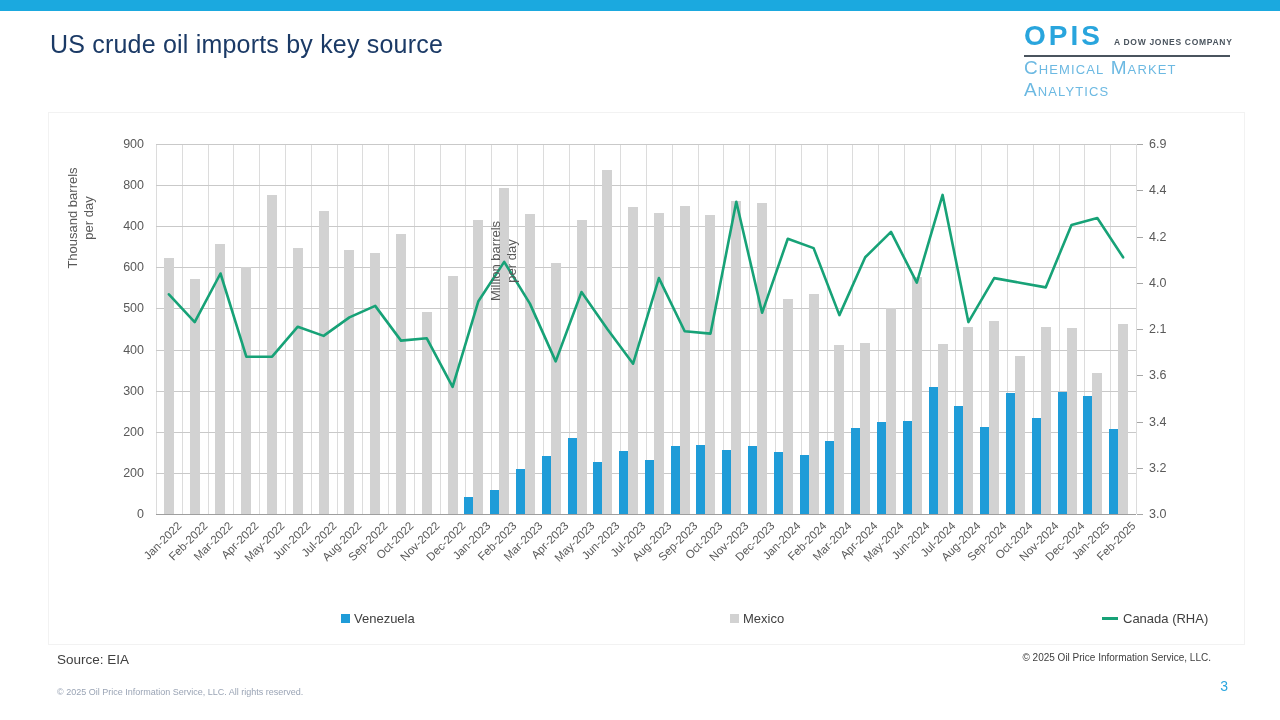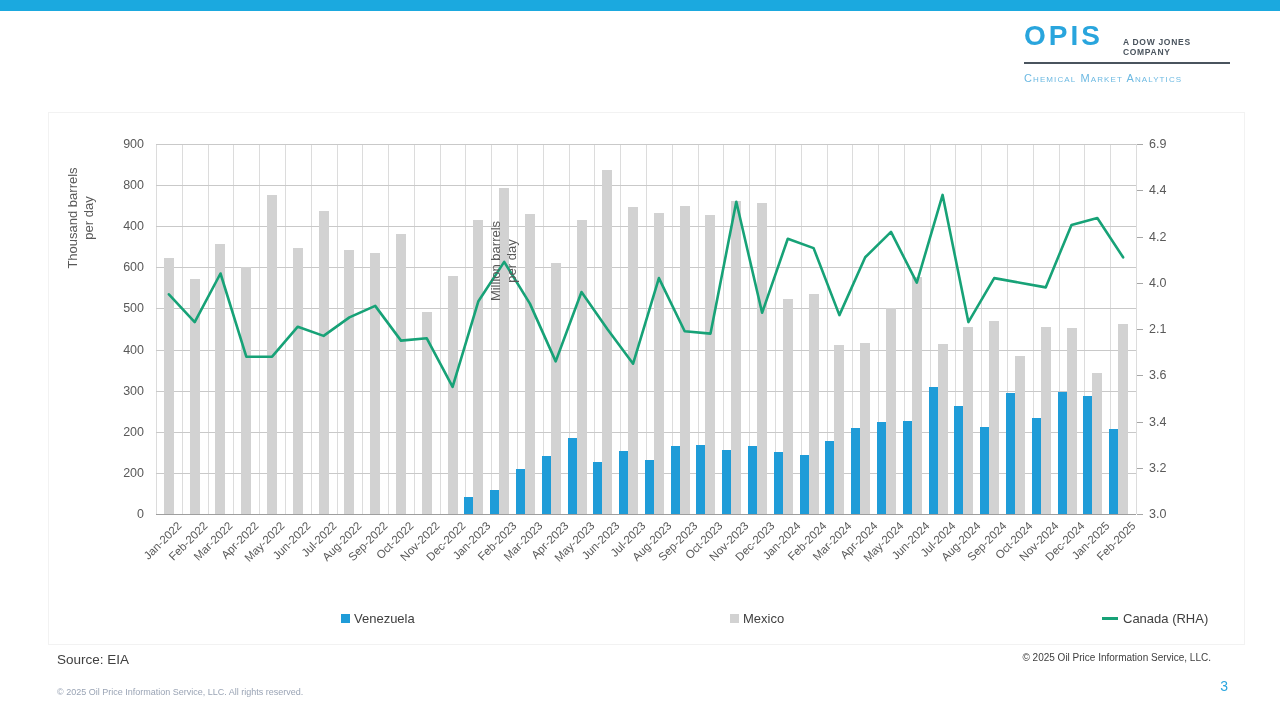--- a/index.html
+++ b/index.html
@@ -8,23 +8,23 @@
   #slide { position:relative; width:1280px; height:720px; background:#fff; }
 
   .topbar { position:absolute; left:0; top:0; width:1280px; height:11px; }
 
   .slide-title { position:absolute; left:50px; top:30px; font-size:25px;
                  letter-spacing:0.2px; }
 
   .logo { position:absolute; left:1024px; top:22px; width:210px; }
   .logo-row { display:flex; align-items:baseline; }
   .logo-opis { font-size:28px; font-weight:bold; letter-spacing:3px; line-height:1; }
-  .logo-dj { font-size:8.5px; font-weight:bold; letter-spacing:0.7px; margin-left:20px; }
+  .logo-dj { font-size:8.5px; font-weight:bold; letter-spacing:0.7px; margin-left:11px; }
   .logo-rule { height:2px; margin-top:5px; width:206px; }
-  .logo-cma { font-size:11px; letter-spacing:1.1px; margin-top:8px;
+  .logo-cma { font-size:19px; letter-spacing:1.1px; margin-top:0;
               font-variant:small-caps; }
 
   .chart { position:absolute; left:48px; top:112px; width:1197px; height:533px;
            border:1px solid #f2f2f2; background:#fff; }
   #plot { position:absolute; left:107px; top:31px; width:980px; height:370px; }
   .hgrid { position:absolute; left:0; width:100%; height:1px; background:#c9c9c9; }
   .hgrid.zero { background:#9f9f9f; }
   .vgrid { position:absolute; top:0; width:1px; height:100%; background:#dcdcdc; }
   .bar { position:absolute; bottom:0; }
   .ylab { position:absolute; font-size:12.5px; color:#595959; text-align:right;
@@ -48,20 +48,21 @@
   .copy { position:absolute; right:69px; top:652px; font-size:10px; color:#404040; }
   .fine { position:absolute; left:57px; top:687px; font-size:9px; color:#9aa4b5; }
   .pagenum { position:absolute; right:52px; top:678px; font-size:14px; }
 </style>
 </head>
 <body>
 
 <div id="slide">
   <div class="topbar" style="background: rgb(27, 169, 223);"></div>
 
+  <div class="slide-title" style="color: rgb(27, 58, 102);">US crude oil imports by key source</div>
 
   <div class="logo">
     <div class="logo-row">
       <span class="logo-opis" style="color: rgb(41, 165, 221);">OPIS</span>
       <span class="logo-dj" style="color: rgb(74, 84, 94);">A DOW JONES COMPANY</span>
     </div>
     <div class="logo-rule" style="background: rgb(74, 84, 94);"></div>
     <div class="logo-cma" style="color: rgb(108, 185, 226);">Chemical Market Analytics</div>
   </div>
 

